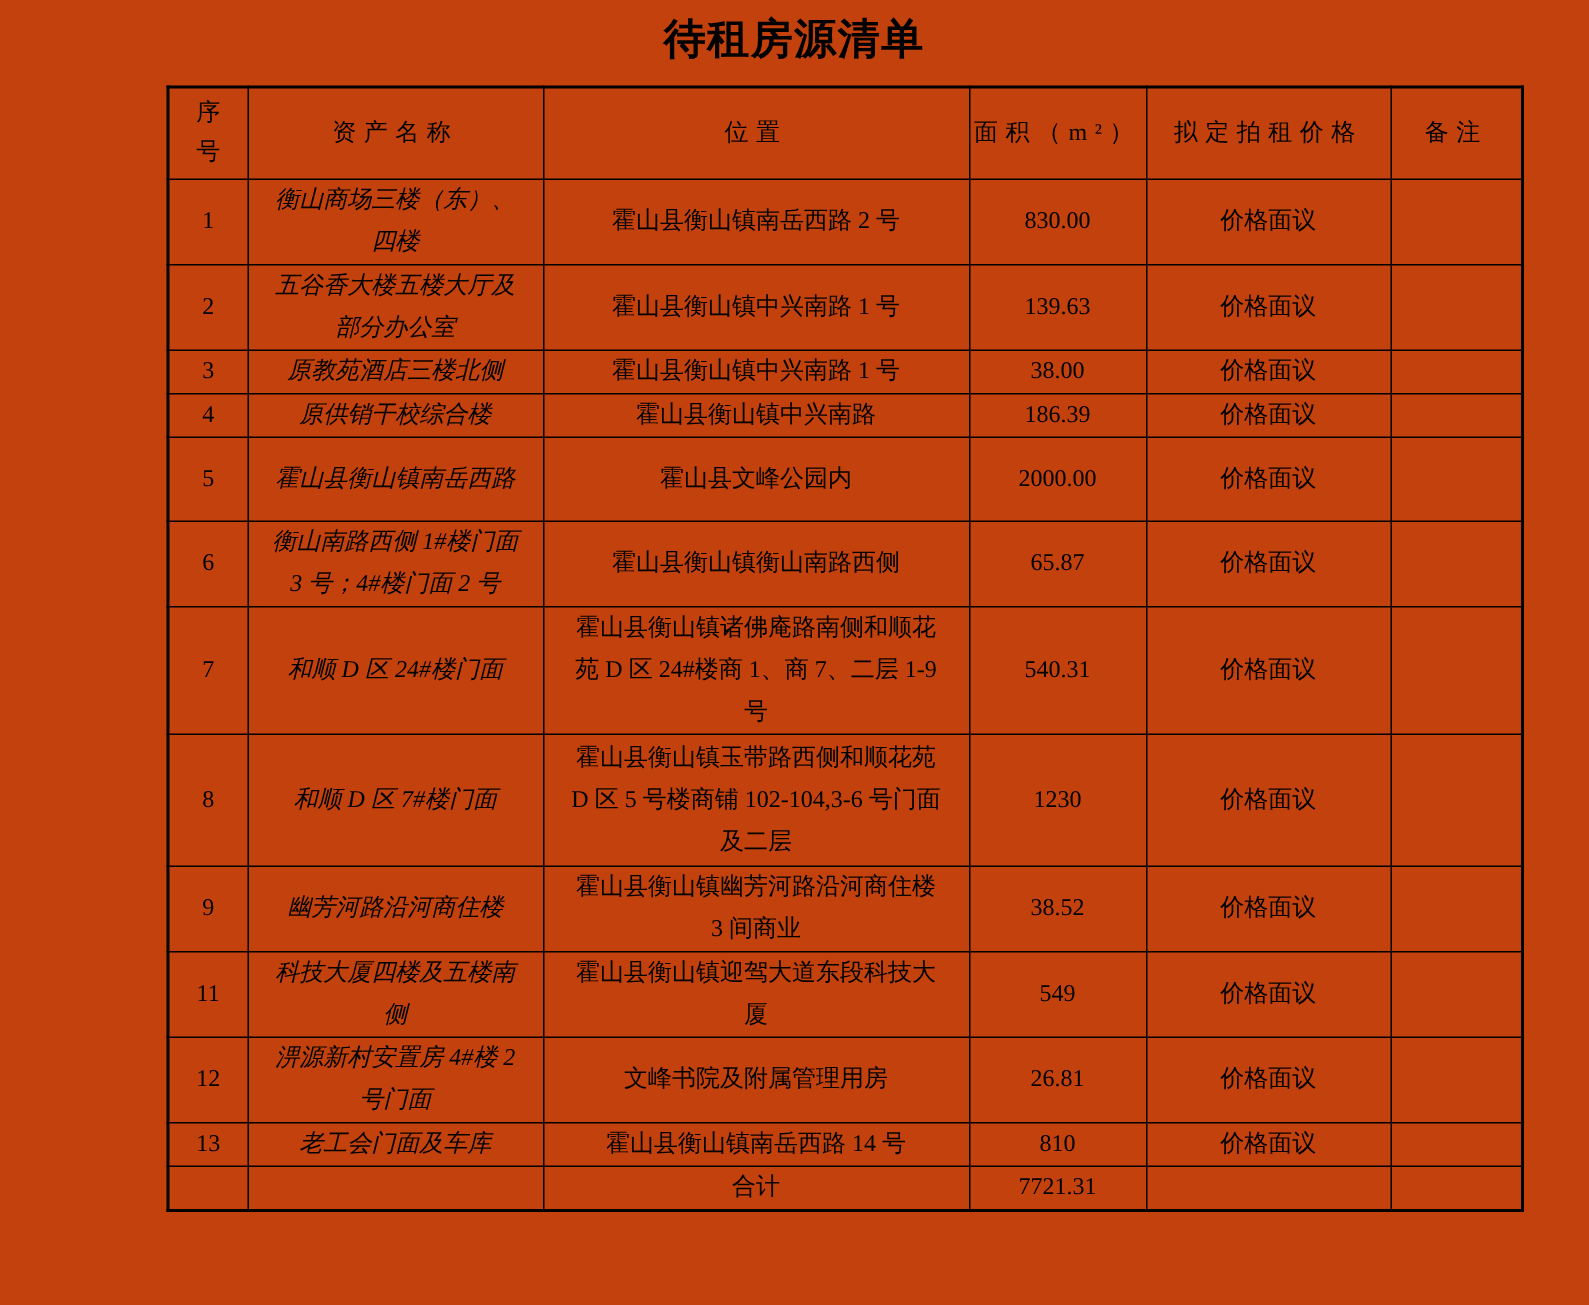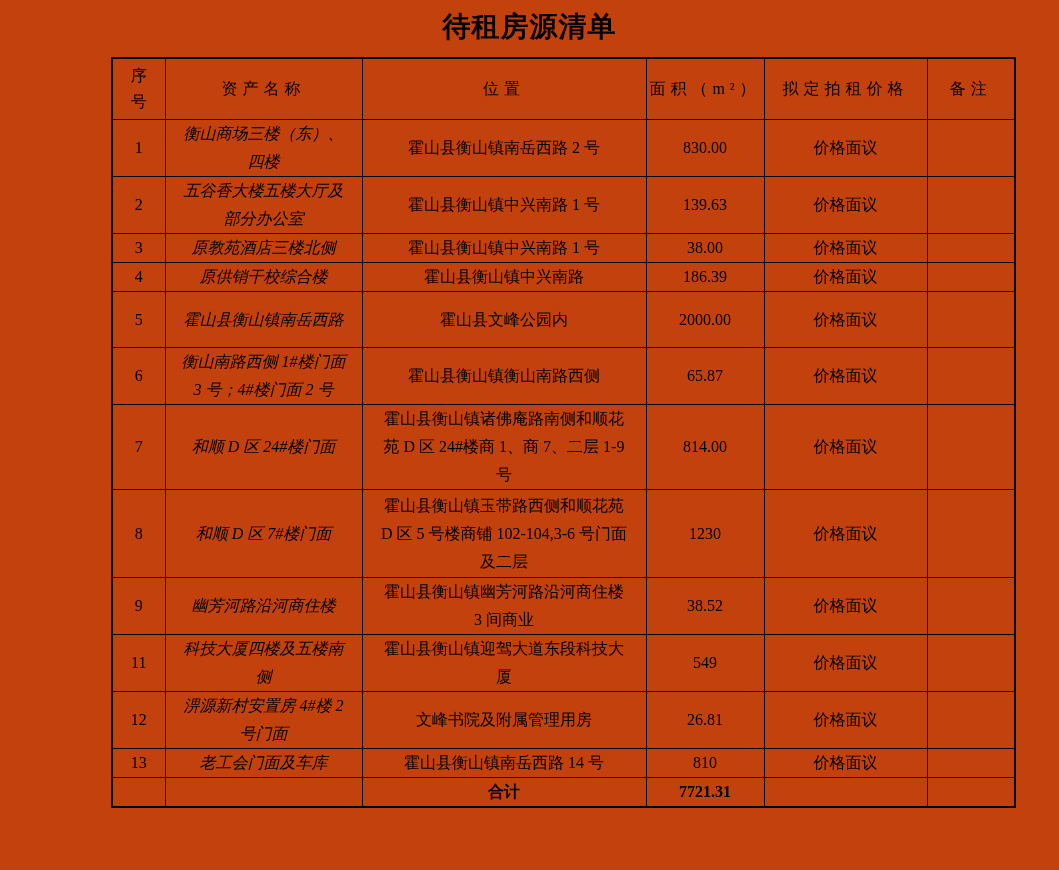--- a/index.html
+++ b/index.html
@@ -45,21 +45,21 @@
   }
   .asset-table thead th.th-no{
     letter-spacing:0;
     padding:0 12px;
     line-height:26px;
   }
   td.cell-name{padding:0 12px;font-style:italic;}
   td.cell-loc{padding:0 16px;}
   tr.total-row{height:29px;}
   tr.total-row td.cell-loc,
-  tr.total-row td.cell-area{font-weight:bold;}
+  tr.total-row td.cell-area{font-weight:normal;}
 </style>
 </head>
 <body>
 
 <div class="page">
 
   <h1 class="doc-title">待租房源清单</h1>
 
   <table class="asset-table">
     <colgroup>
@@ -126,21 +126,21 @@
       <td class="cell-name">衡山南路西侧 1#楼门面 3 号；4#楼门面 2 号</td>
       <td class="cell-loc">霍山县衡山镇衡山南路西侧</td>
       <td class="cell-area">65.87</td>
       <td class="cell-price">价格面议</td>
       <td class="cell-note"></td>
     </tr>
         <tr style="height: 85px;">
       <td class="cell-no">7</td>
       <td class="cell-name">和顺 D 区 24#楼门面</td>
       <td class="cell-loc">霍山县衡山镇诸佛庵路南侧和顺花苑 D 区 24#楼商 1、商 7、二层 1-9 号</td>
-      <td class="cell-area">814.00</td>
+      <td class="cell-area">540.31</td>
       <td class="cell-price">价格面议</td>
       <td class="cell-note"></td>
     </tr>
         <tr style="height: 88px;">
       <td class="cell-no">8</td>
       <td class="cell-name">和顺 D 区 7#楼门面</td>
       <td class="cell-loc">霍山县衡山镇玉带路西侧和顺花苑 D 区 5 号楼商铺 102-104,3-6 号门面及二层</td>
       <td class="cell-area">1230</td>
       <td class="cell-price">价格面议</td>
       <td class="cell-note"></td>

